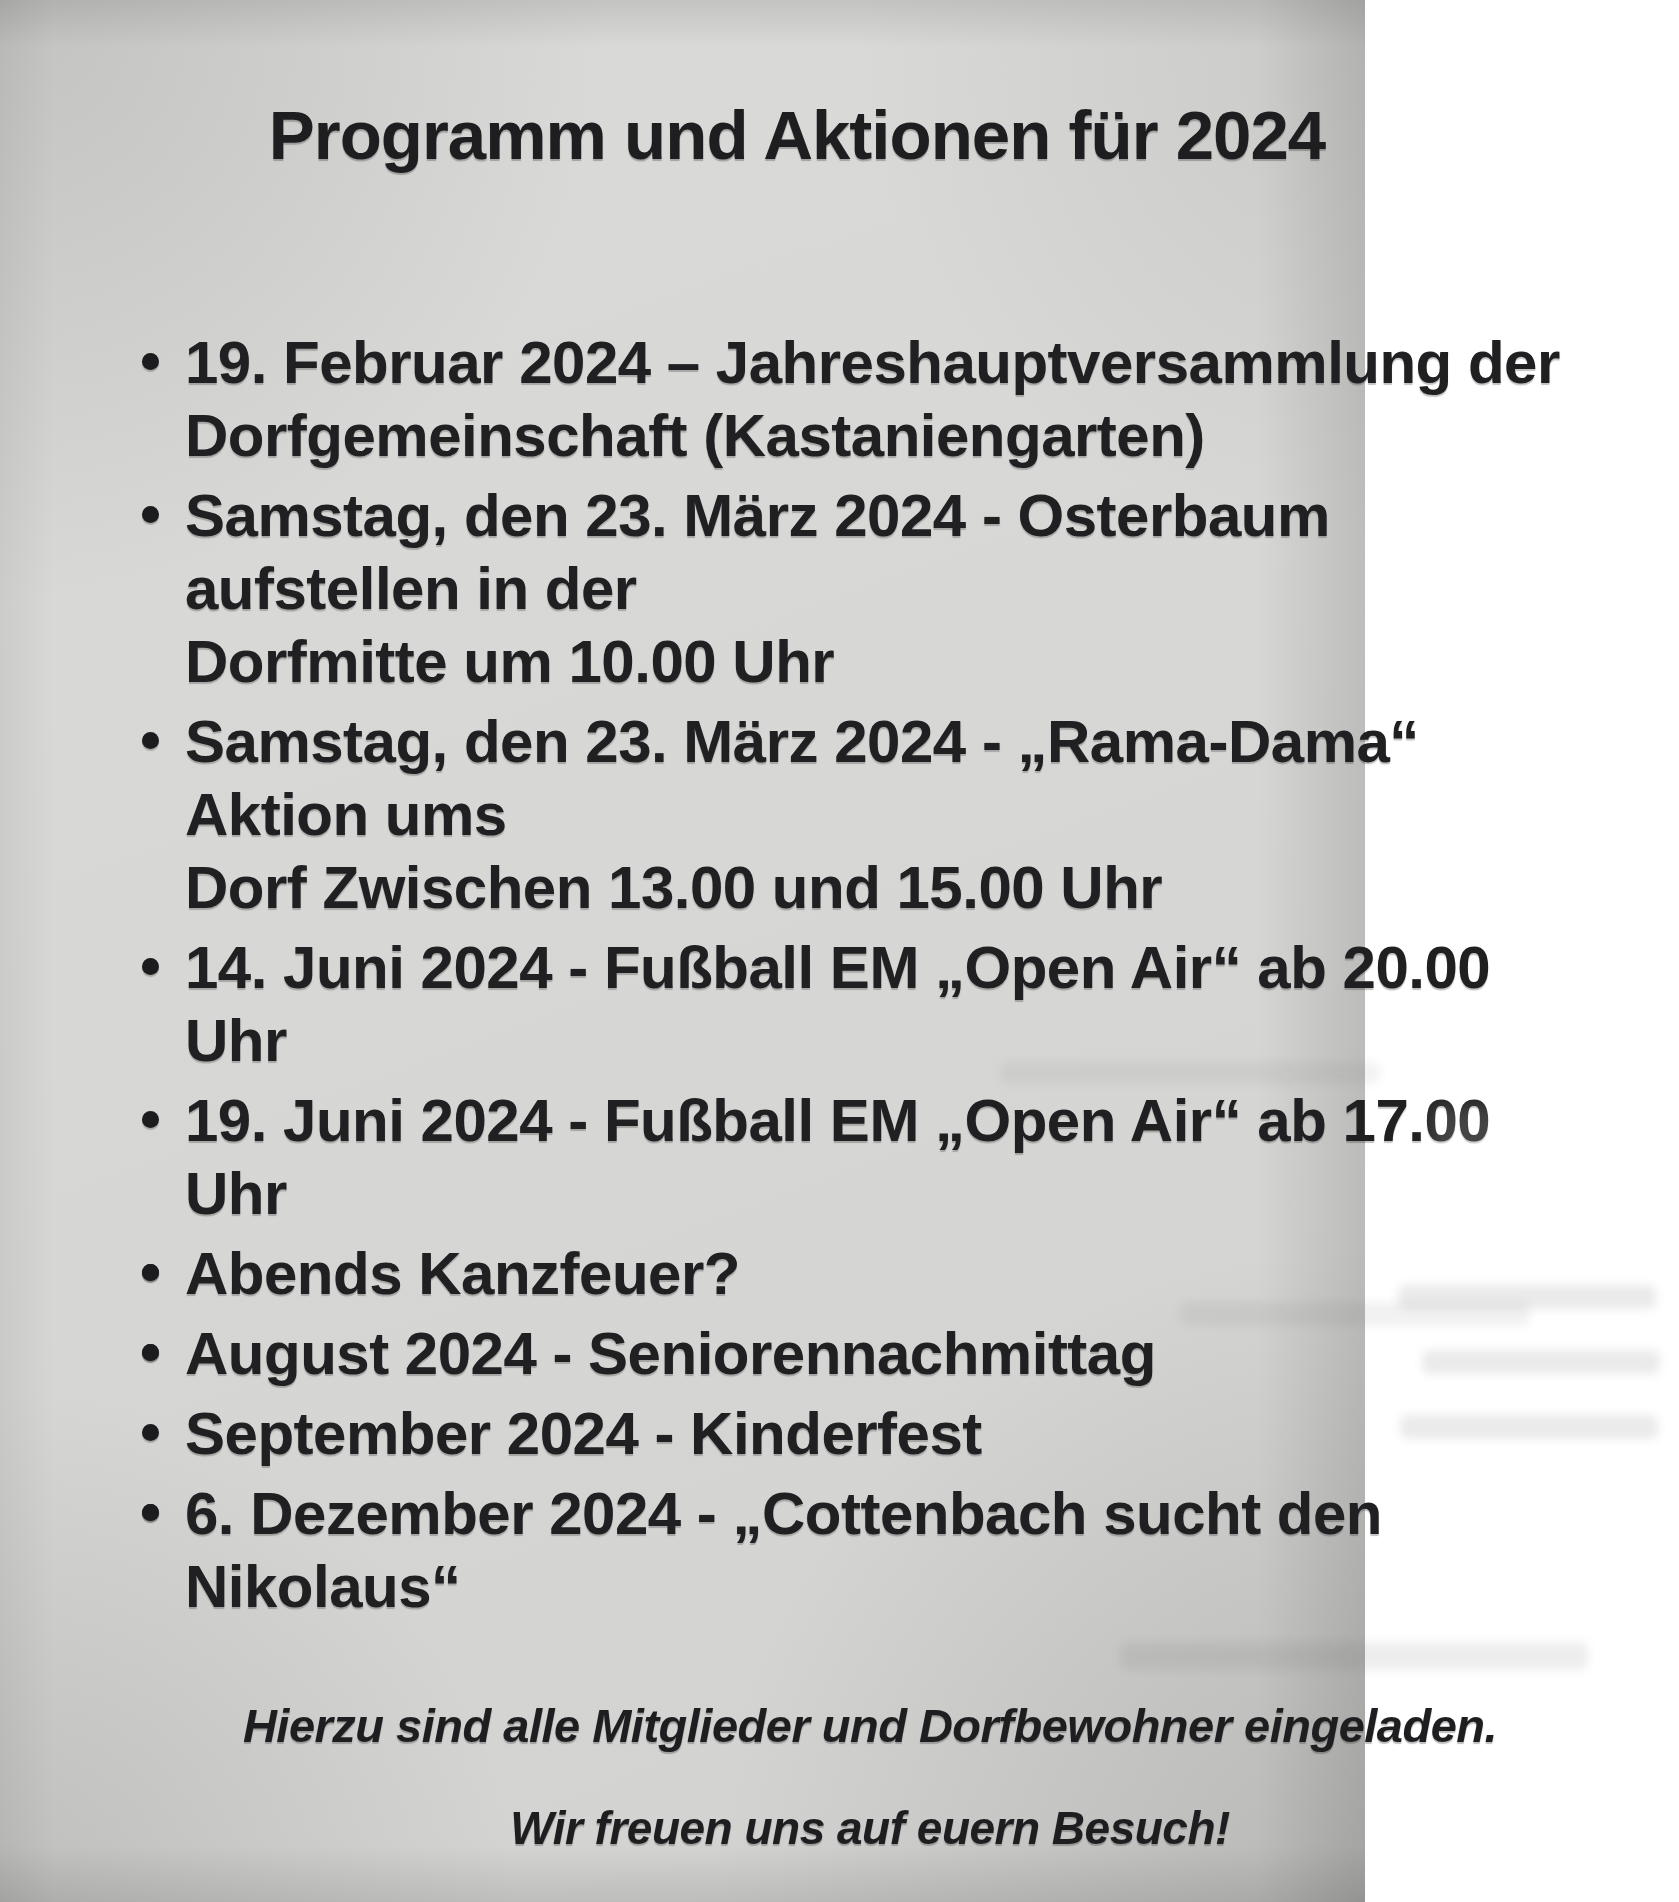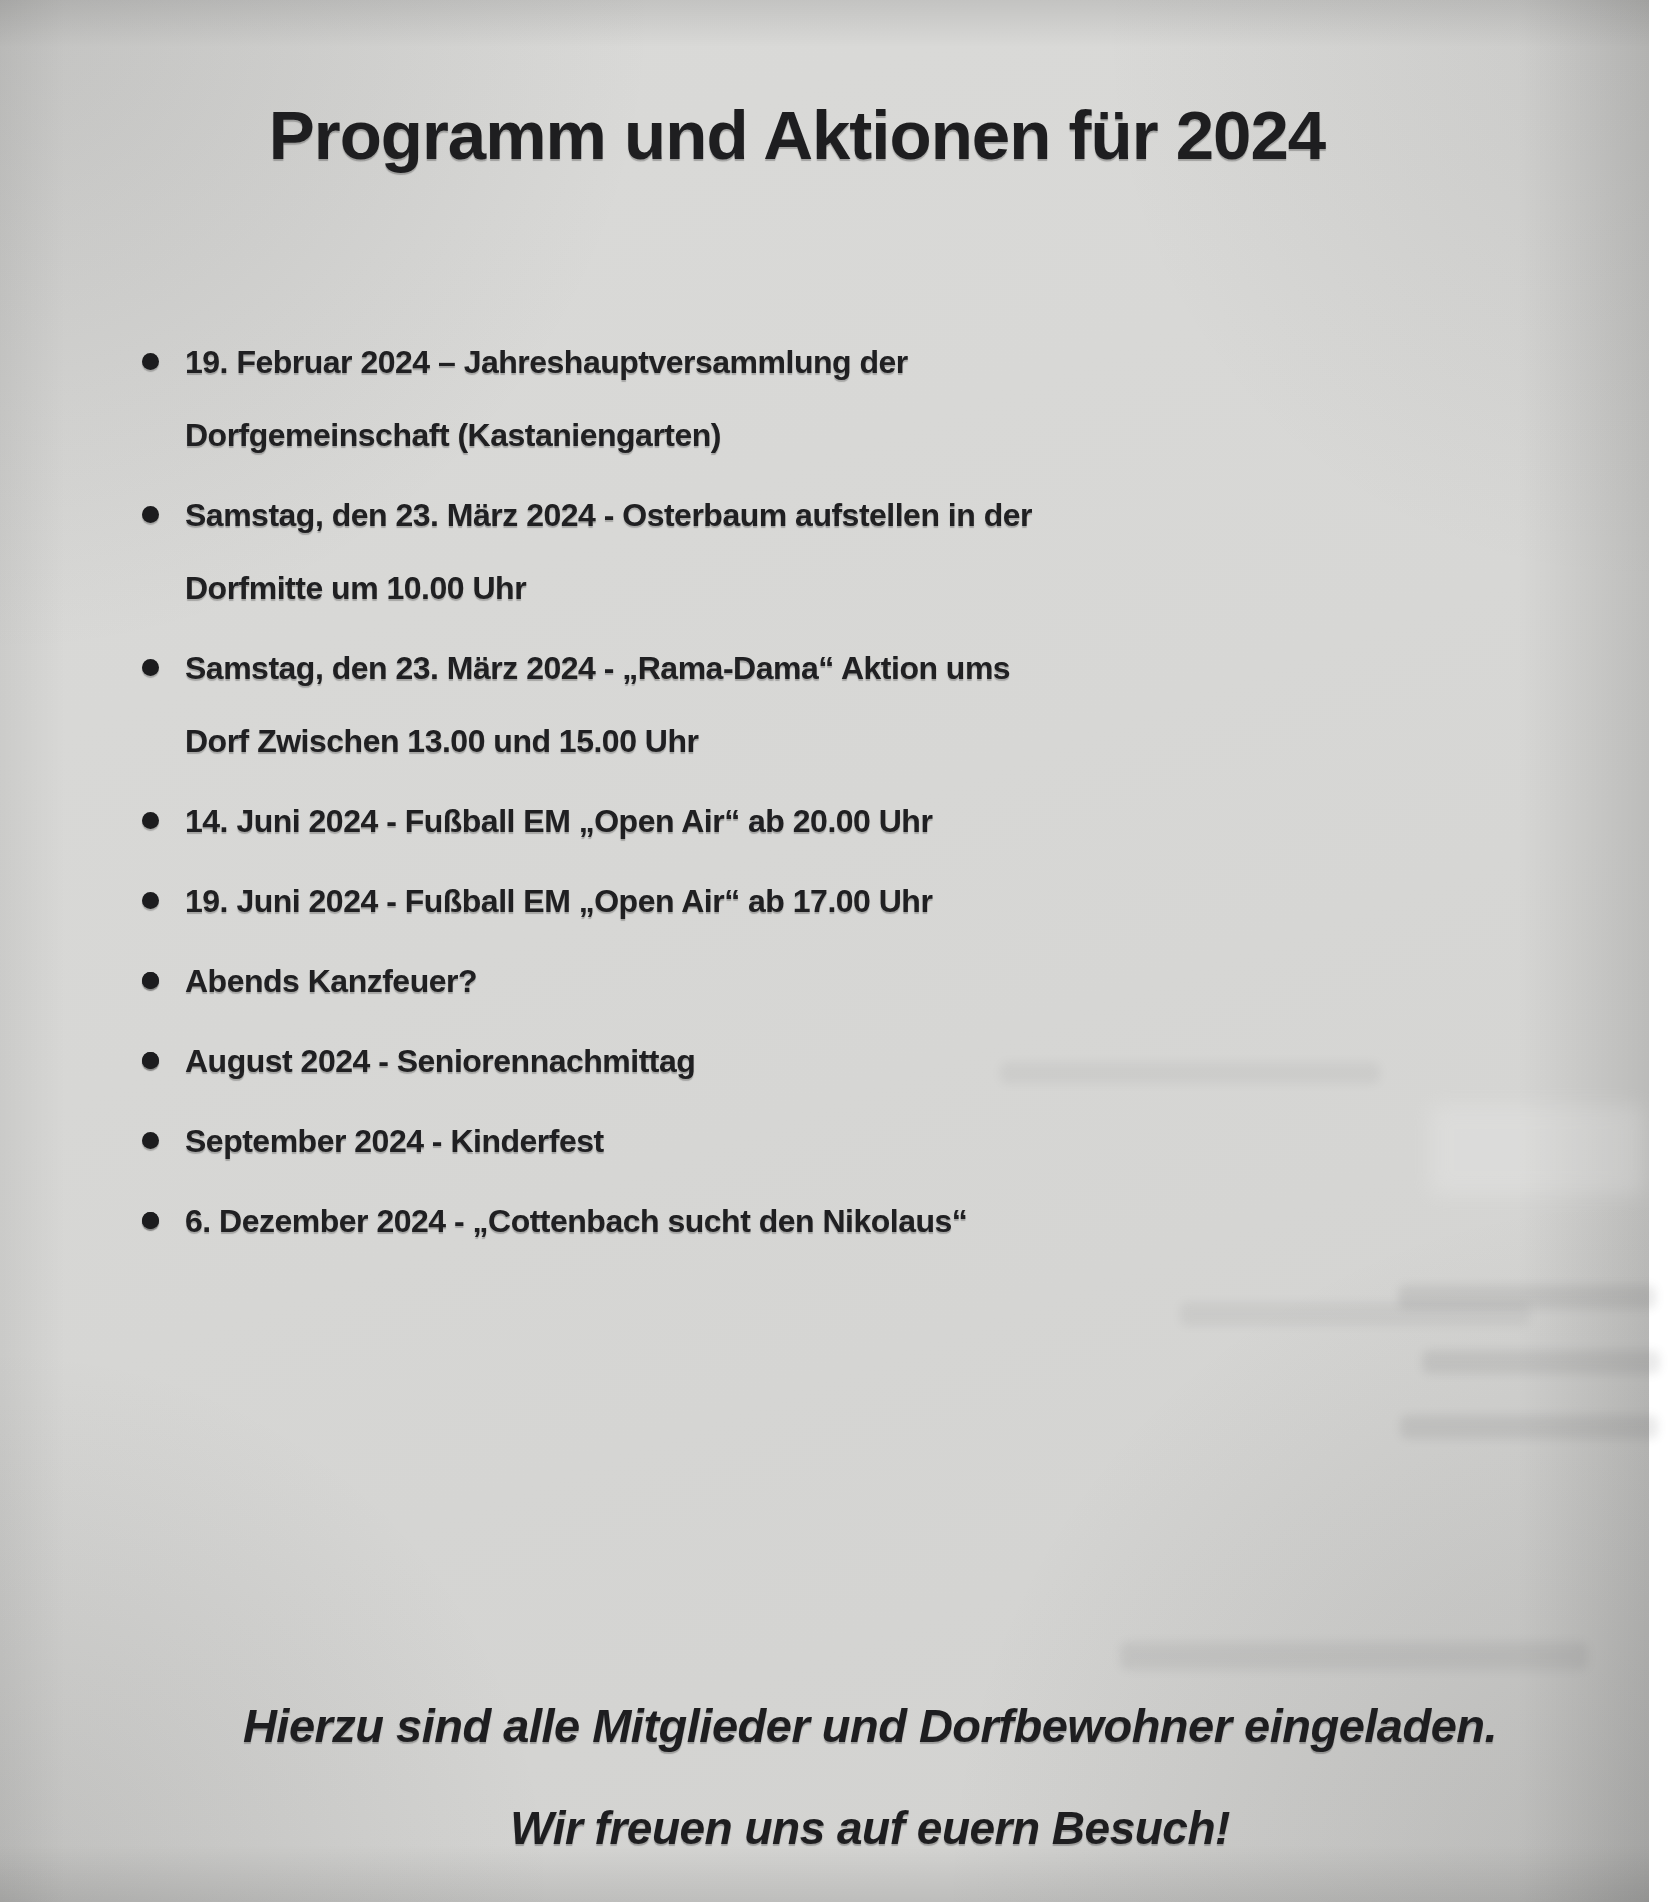--- a/index.html
+++ b/index.html
@@ -3,21 +3,21 @@
 <meta charset="utf-8">
 <style>
   html, body { margin: 0; padding: 0; }
   body {
     width: 1679px; height: 1902px;
     font-family: "Liberation Sans", sans-serif;
     overflow: hidden;
   }
   .paper {
     position: relative;
-    width: 1649px; height: 1902px;
+    width: 1365px; height: 1902px;
     background:
       radial-gradient(circle at 0% 0%, rgba(70,70,70,0.16), transparent 26%),
       radial-gradient(circle at 100% 2%, rgba(70,70,70,0.10), transparent 22%),
       radial-gradient(circle at 100% 100%, rgba(60,60,60,0.18), transparent 28%),
       radial-gradient(circle at 0% 100%, rgba(60,60,60,0.14), transparent 22%),
       linear-gradient(to bottom, rgba(0,0,0,0.10), transparent 2.5%, transparent 97%, rgba(0,0,0,0.10)),
       linear-gradient(to right, rgba(0,0,0,0.06), transparent 4%, transparent 92%, rgba(0,0,0,0.12)),
       linear-gradient(160deg, #dadad8 0%, #d7d7d5 45%, #d2d2d0 100%);
   }
   .title {
@@ -35,21 +35,21 @@
   .events {
     position: absolute;
     top: 326px; left: 142px; width: 1460px;
     margin: 0; padding: 0;
     list-style: none;
   }
   .event {
     position: relative;
     margin: 0 0 7px 0;
     padding-left: 43px;
-    font-size: 32px;
+    font-size: 60px;
     line-height: 73px;
     font-weight: bold;
     letter-spacing: -0.5px;
     color: #202022;
     text-shadow: 0 2px 1px rgba(40,40,40,0.28);
   }
   .event .dot {
     position: absolute;
     left: 0; top: 27px;
     width: 17px; height: 17px;

